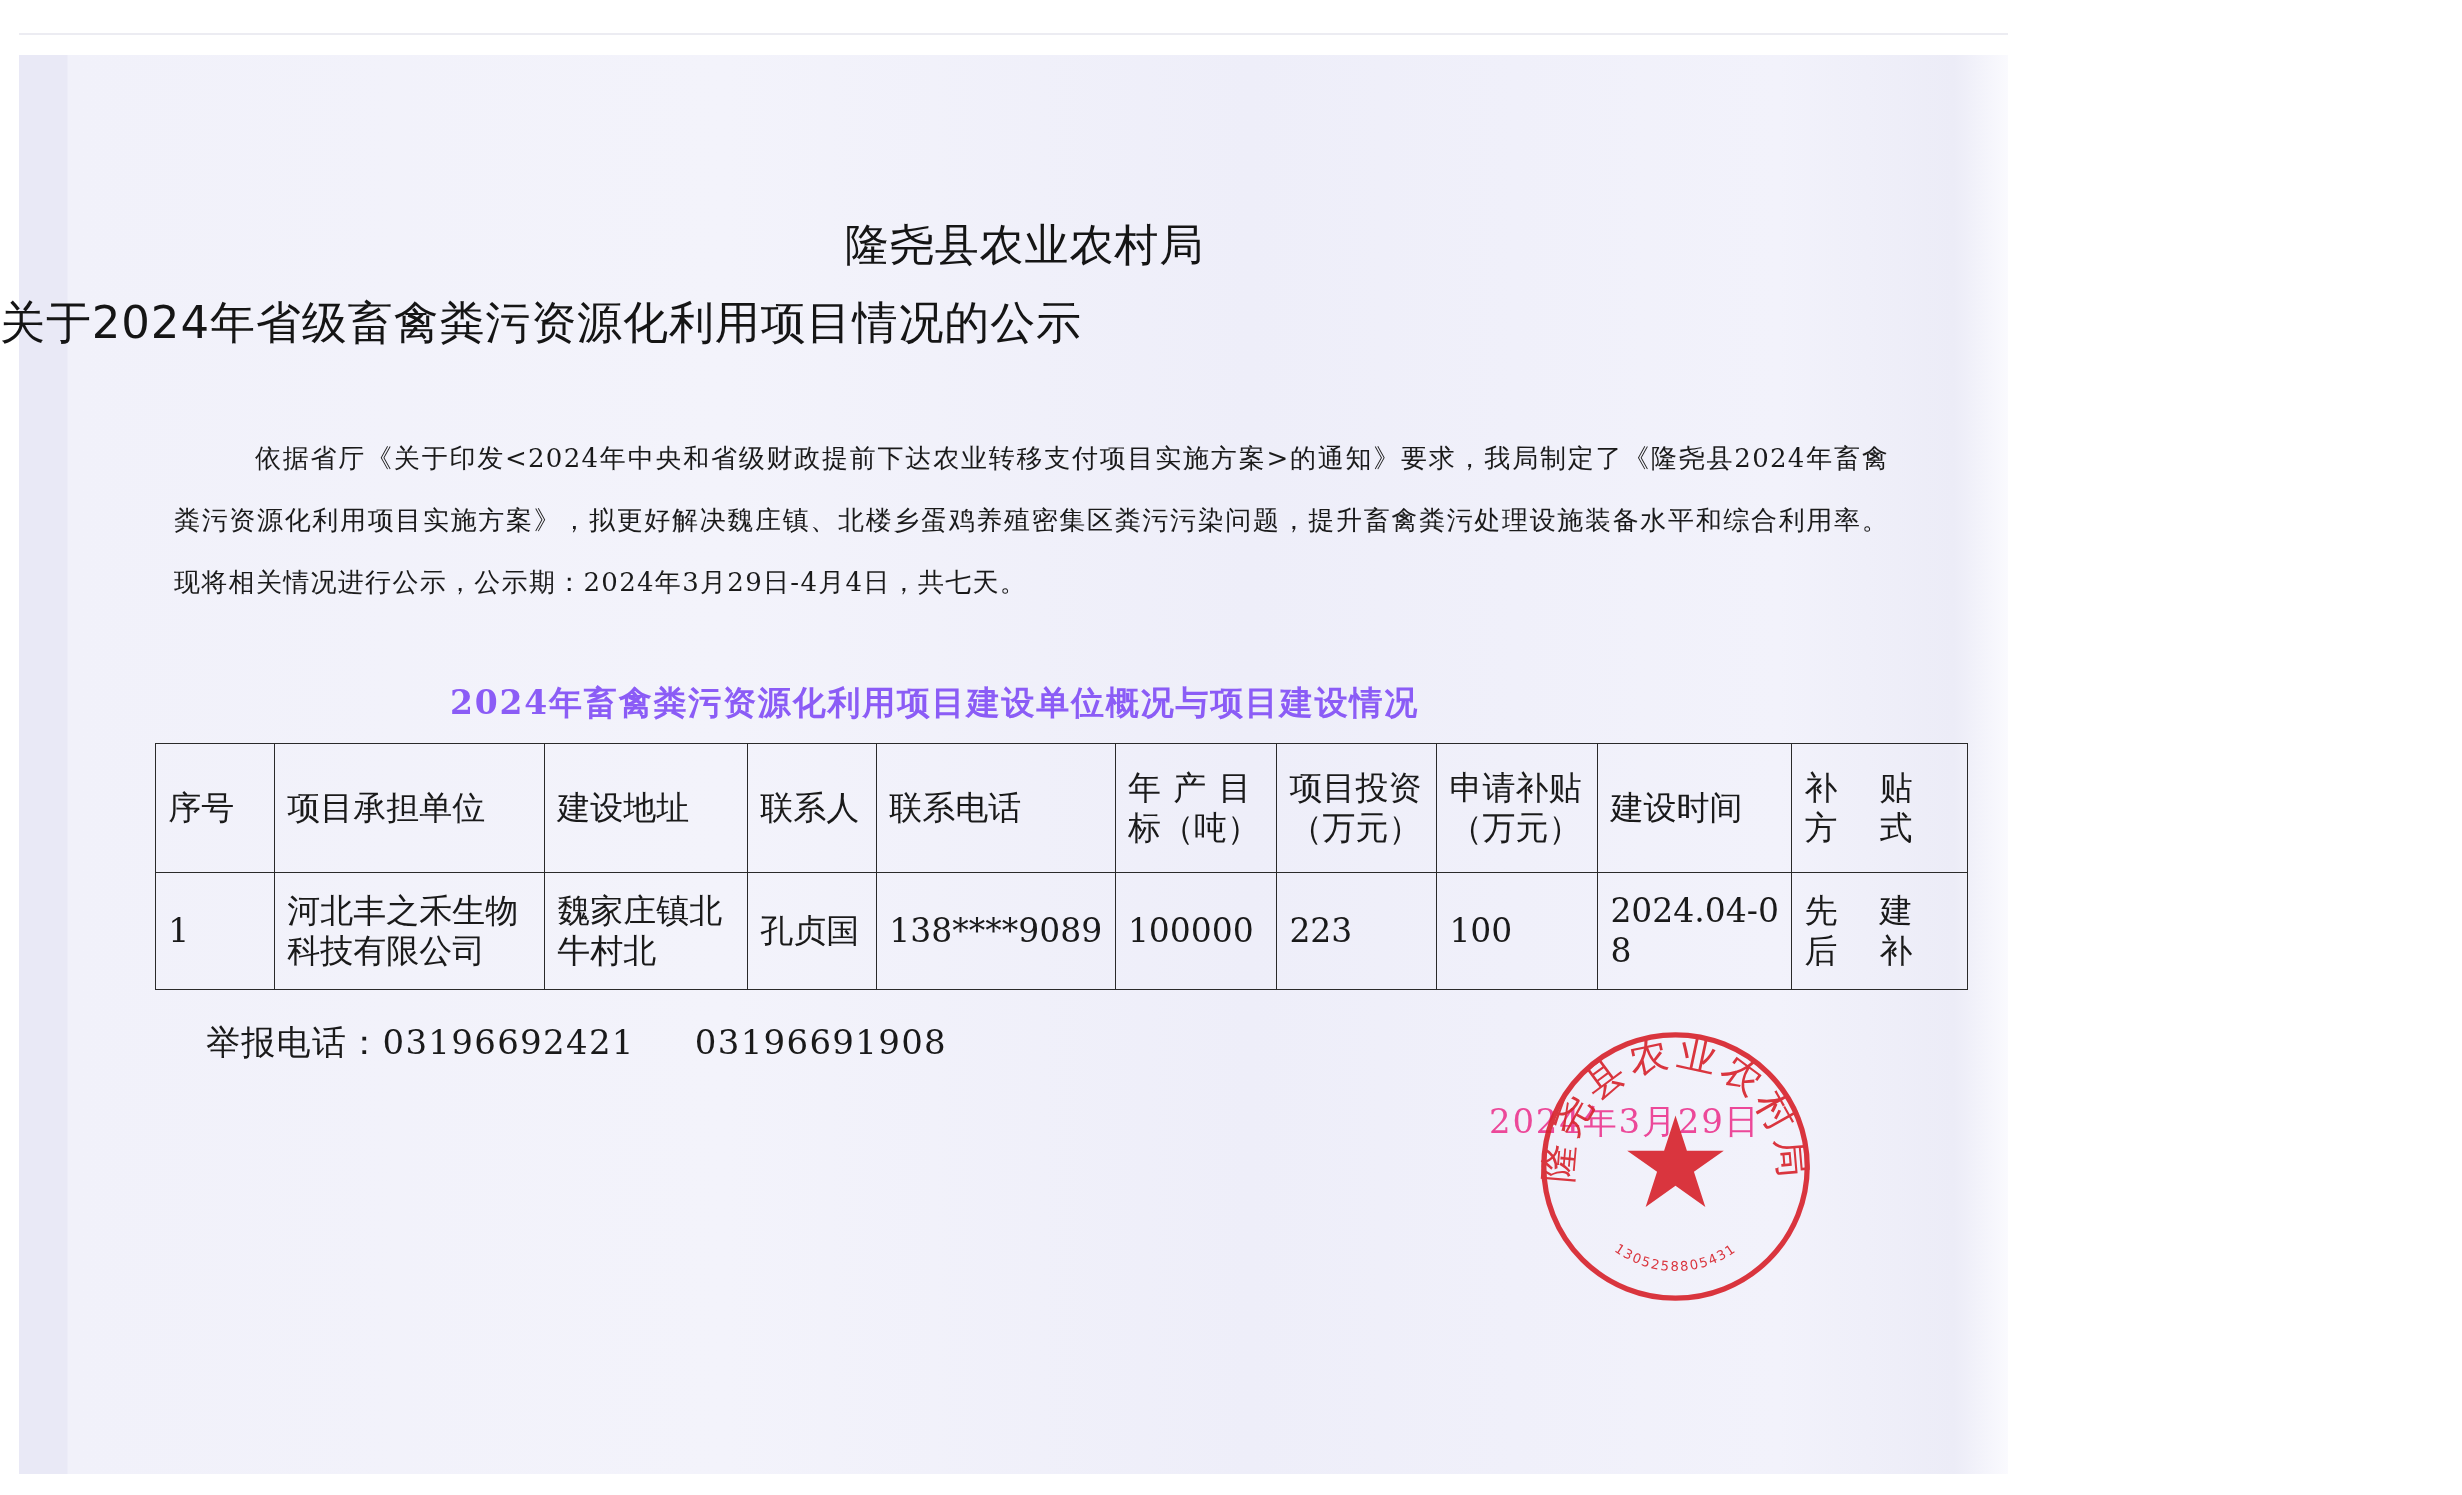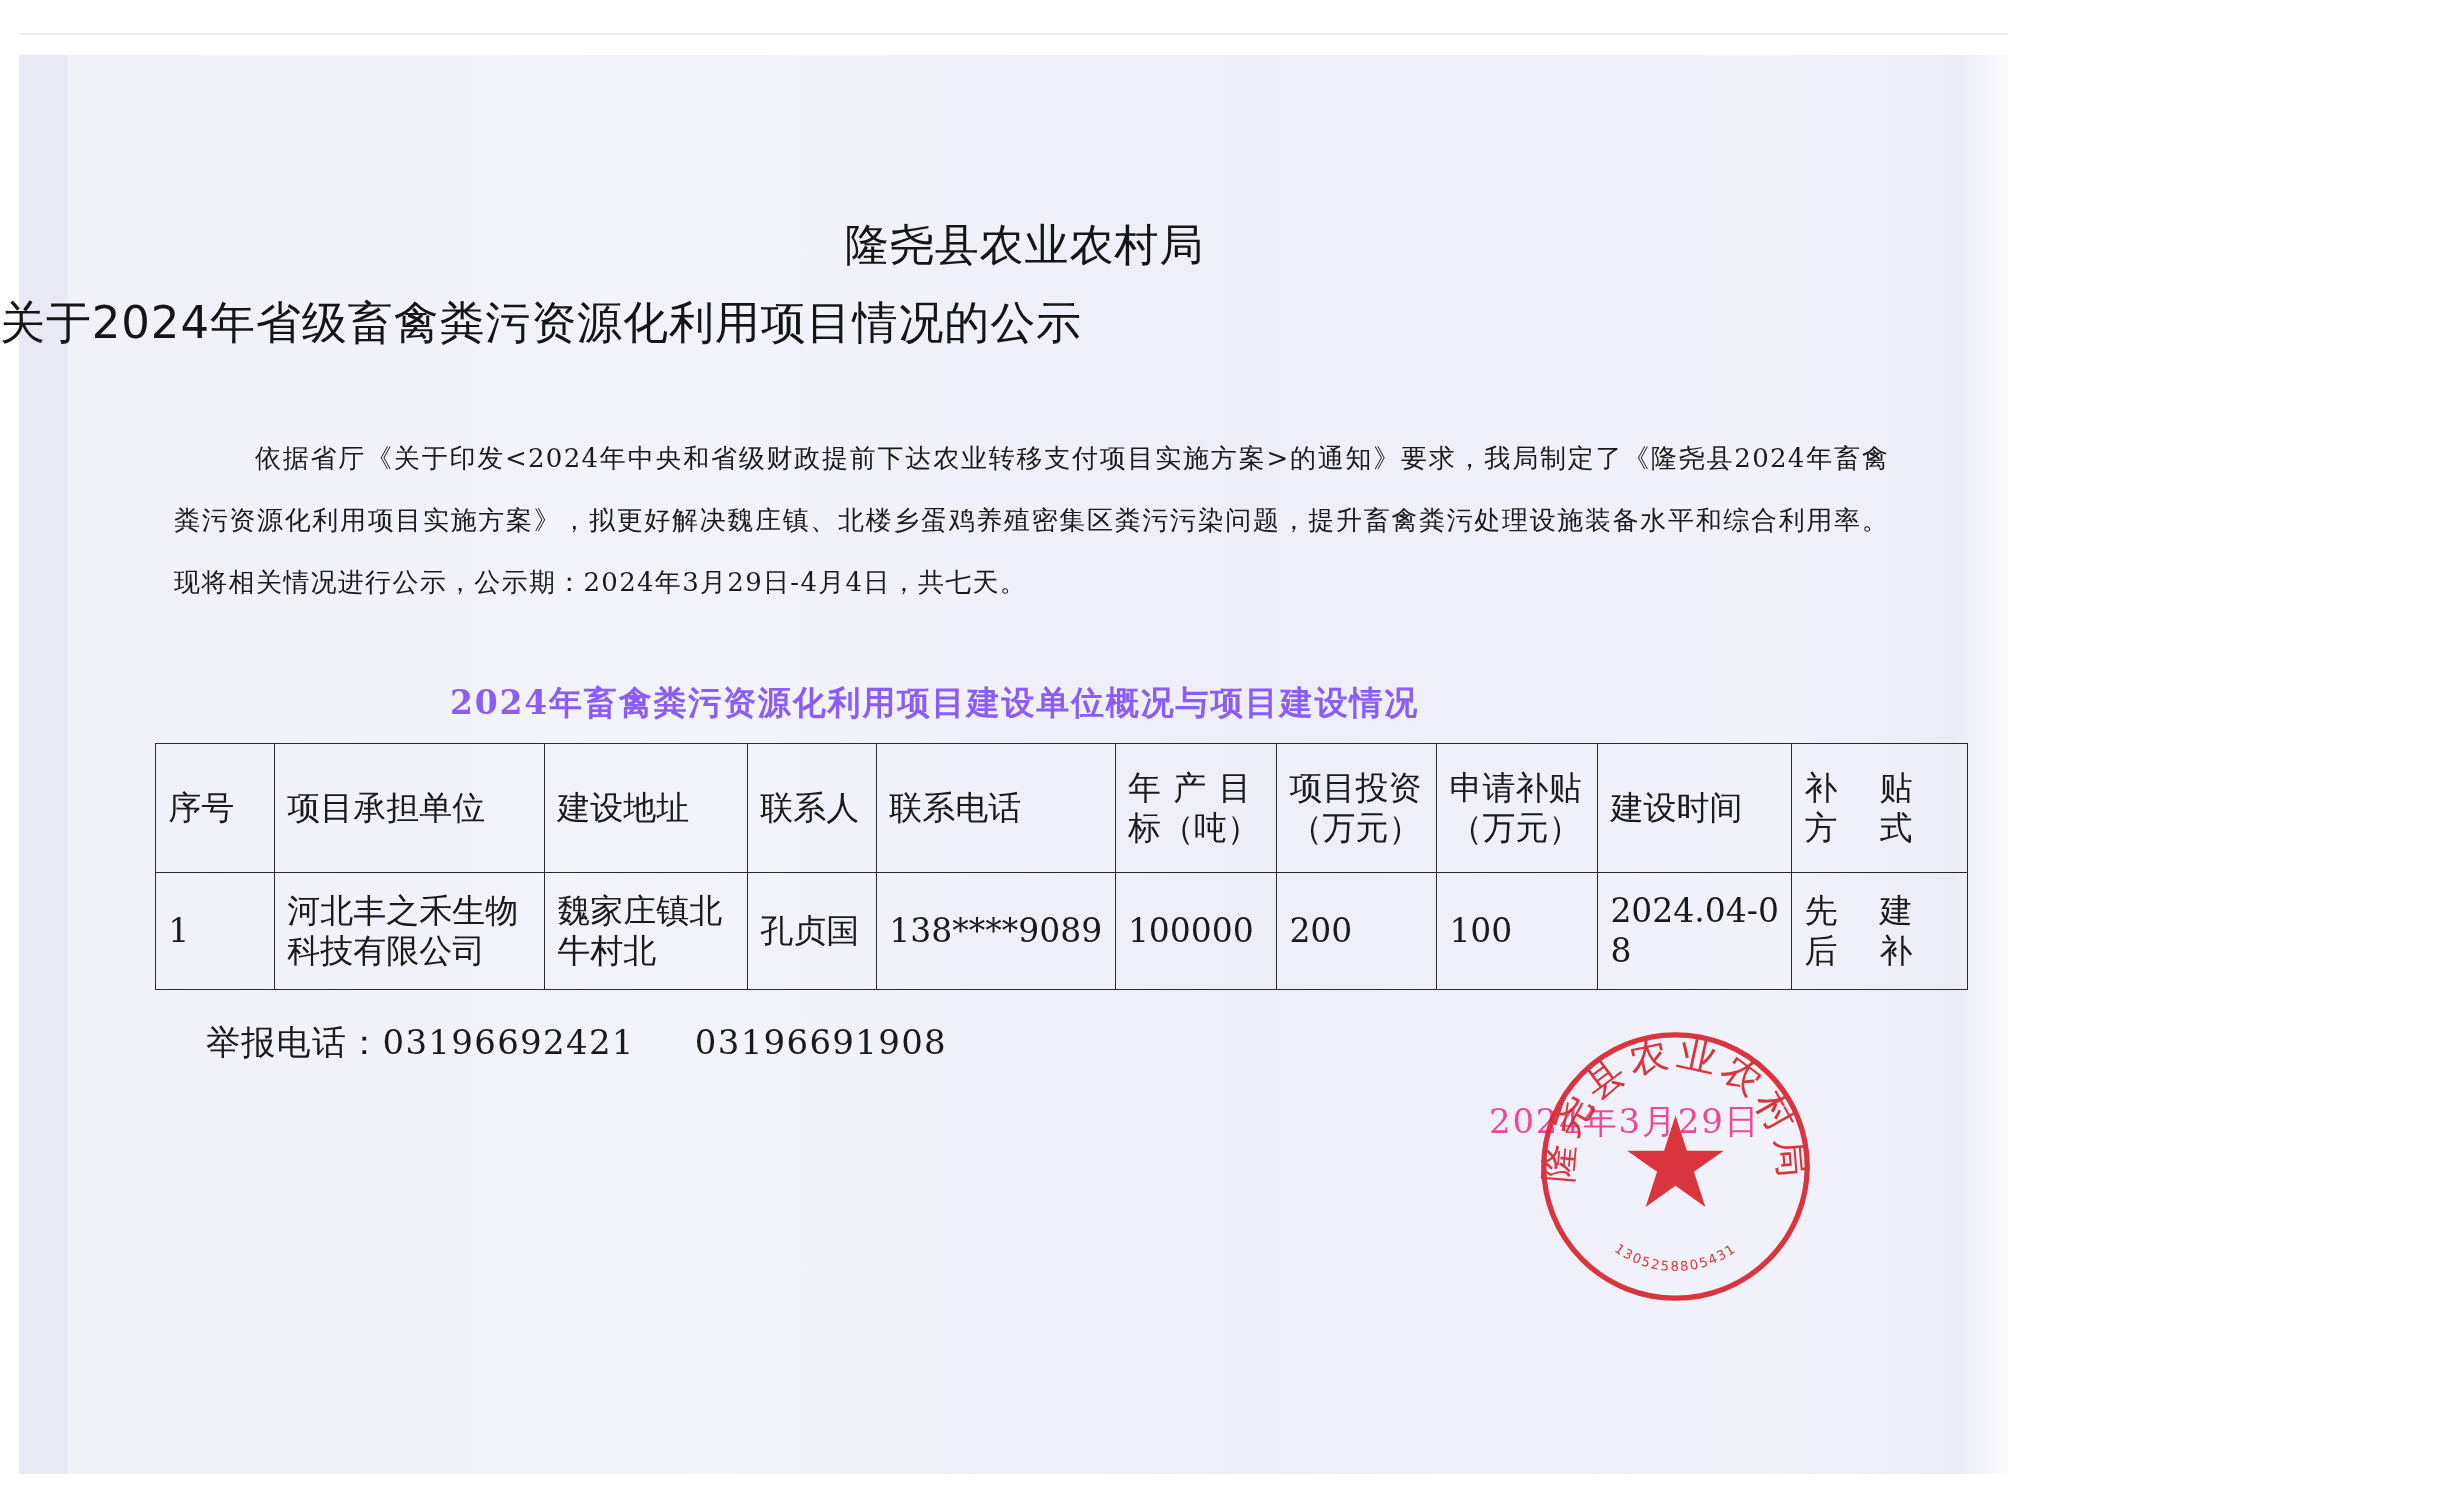--- a/index.html
+++ b/index.html
@@ -115,21 +115,21 @@
       <span class="line">河北丰之禾生物</span>
       <span class="line">科技有限公司</span>
     </td>
     <td>
       <span class="line">魏家庄镇北</span>
       <span class="line">牛村北</span>
     </td>
     <td>孔贞国</td>
     <td>138****9089</td>
     <td>100000</td>
-    <td>200</td>
+    <td>223</td>
     <td class="center">100</td>
     <td>
       <span class="line">2024.04-0</span>
       <span class="line">8</span>
     </td>
     <td>
       <span class="line" style="letter-spacing:42px">先建</span>
       <span class="line" style="letter-spacing:42px">后补</span>
     </td>
   </tr>

